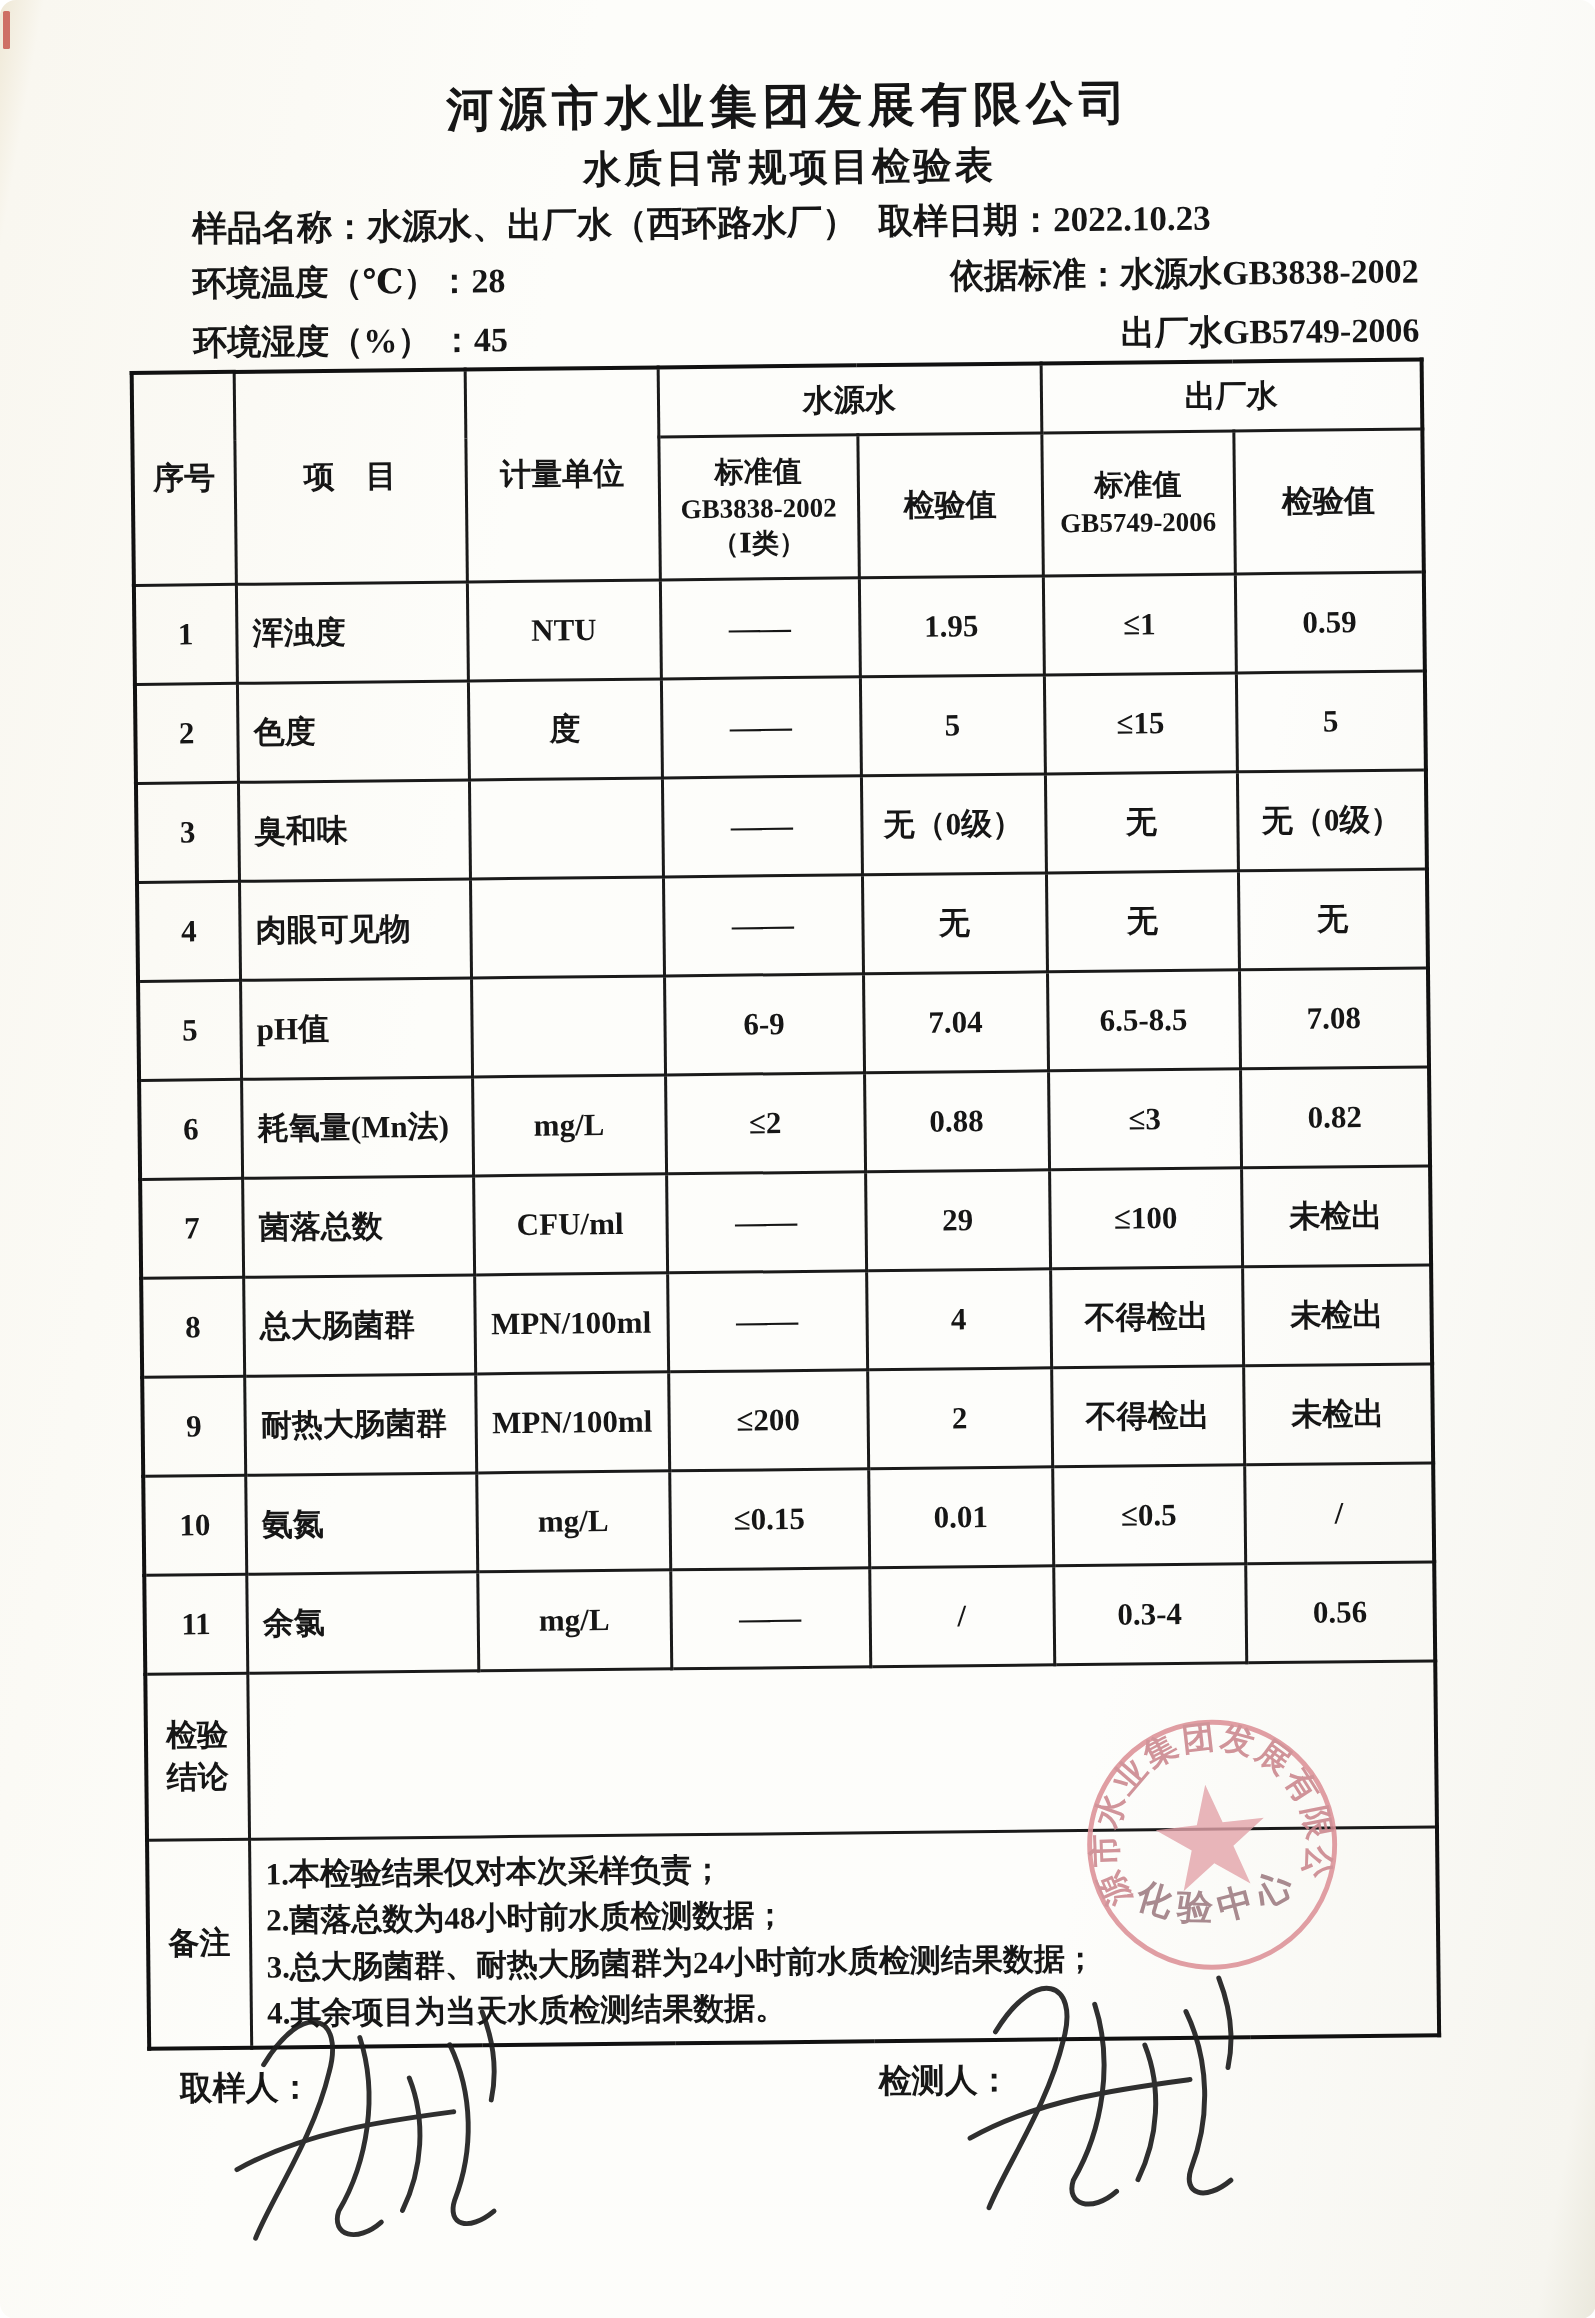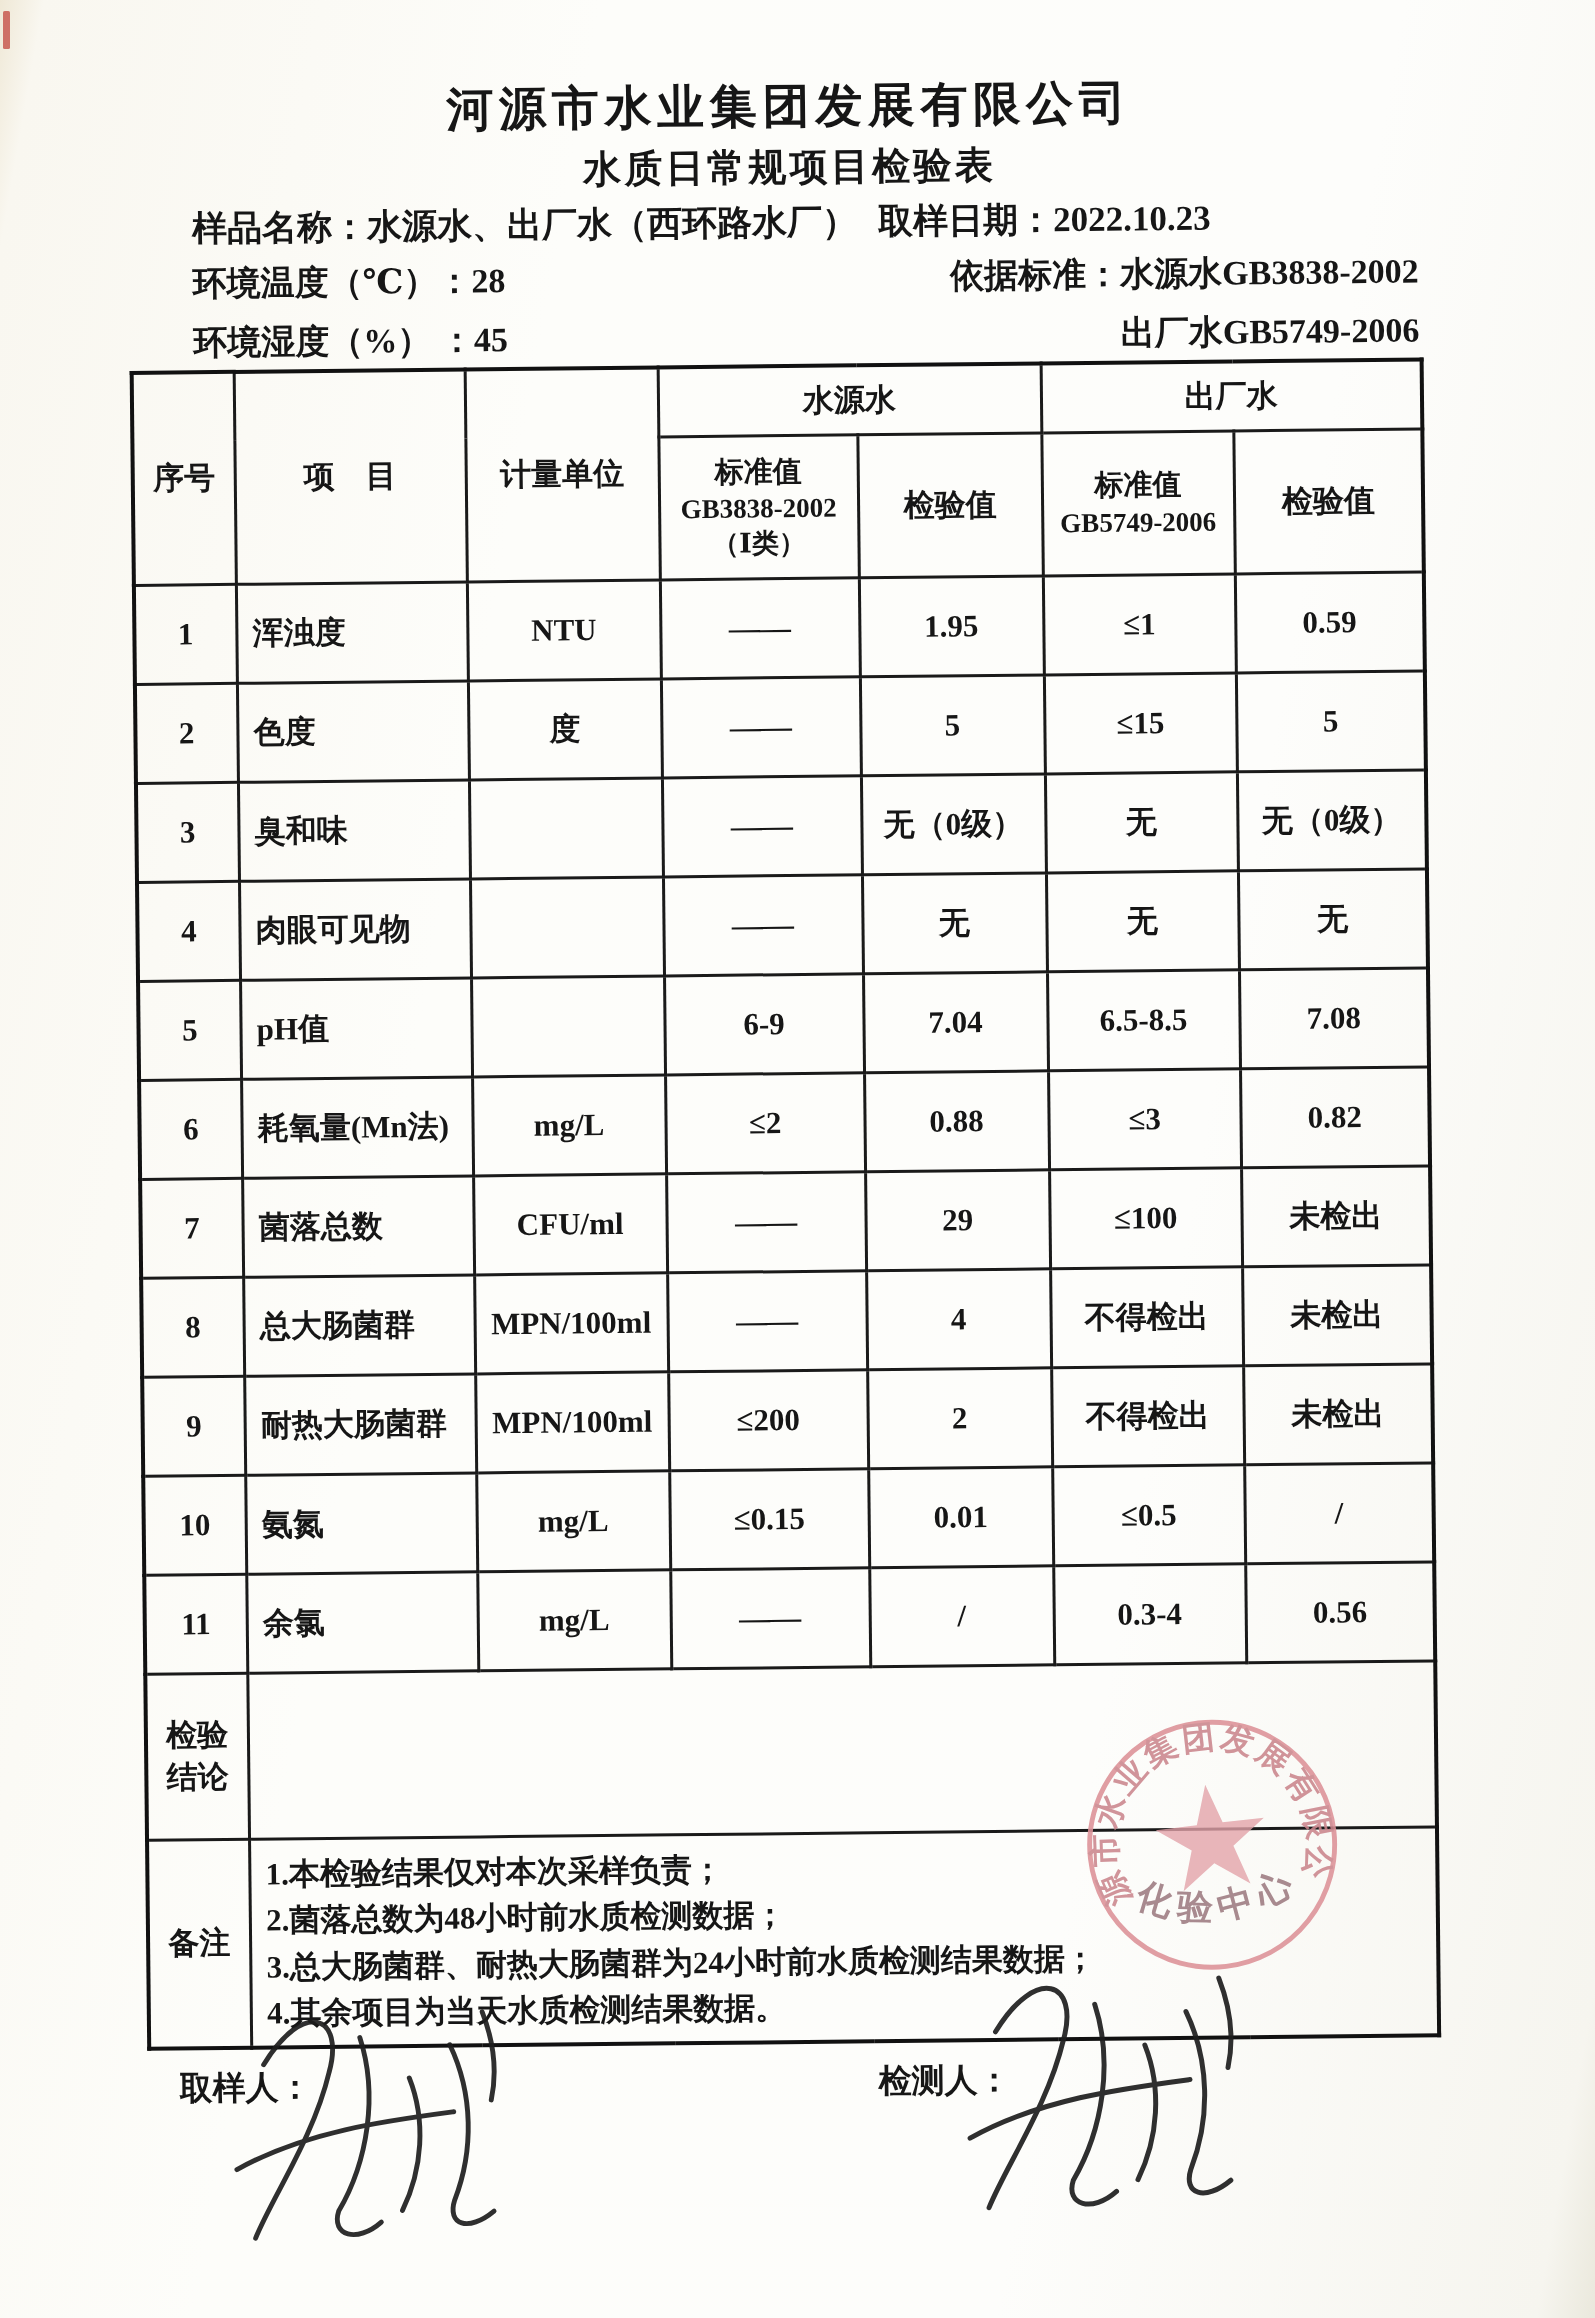--- a/index.html
+++ b/index.html
@@ -1,19 +1,19 @@
 <!DOCTYPE html>
 <html style="font-size:13px"><head>
 <meta charset="utf-8">
 <style>
   html,body{margin:0;padding:0;background:#ffffff;}
   body{width:1596px;height:2319px;overflow:hidden;
        font-family:"Liberation Serif","DejaVu Serif",serif;color:#161616;}
   .page{position:relative;width:1596px;height:2319px;overflow:hidden;
-        background:linear-gradient(100deg,#efe8d6 0%,#f9f7f0 2.2%,#fdfdfa 30%,#fdfdfb 70%,#f6f5ef 97%,#eae8dc 100%);}
+        background:linear-gradient(100deg,#efe8d6 0%,#f9f7f0 2.2%,#fdfdfa 30%,#fdfdfb 70%,#f6f5ef 97%,#eae8dc 100%);border-radius:16px;}
   .sheet{position:absolute;inset:0;transform:rotate(-0.6deg);transform-origin:50% 42%;}
   .artifact-red{position:absolute;left:2.5px;top:11.4px;width:7.4px;height:38px;background:#c2453c;opacity:.75;border-radius:1.6px;}
 
   .title{position:absolute;top:75px;left:0;width:1596px;text-align:center;
          font-size:47px;font-weight:700;letter-spacing:5.7px;}
   .subtitle{position:absolute;top:142px;left:0;width:1596px;text-align:center;
          font-size:38px;font-weight:700;letter-spacing:3.3px;}
   .line1{position:absolute;top:199px;left:200px;width:1251px;font-size:35px;font-weight:700;}
   .line1 .gap{display:inline-block;width:21px;}
   .line2{position:absolute;top:255px;left:200px;width:1226px;display:flex;

